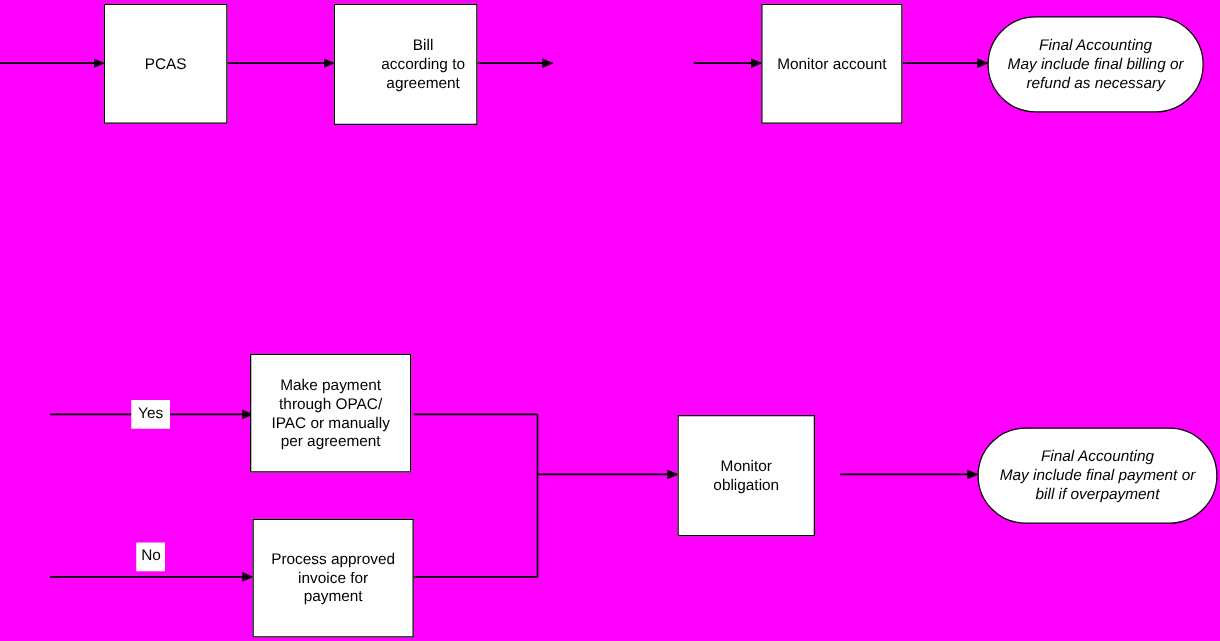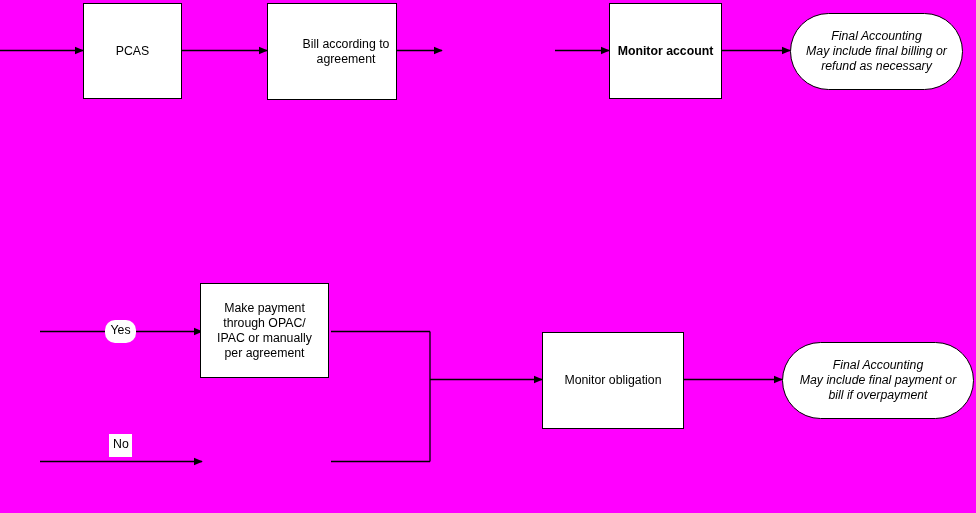--- a/index.html
+++ b/index.html
@@ -89,55 +89,60 @@
     <path d="M430,331.5 L430,461.5" stroke="#000" stroke-width="1.3" fill="none"></path>
     <line x1="430" y1="379.5" x2="542" y2="379.5" stroke="#000" stroke-width="1.3" marker-end="url(#arrow)"></line>
 
     <line x1="672" y1="379.5" x2="782" y2="379.5" stroke="#000" stroke-width="1.3" marker-end="url(#arrow)"></line>
   </svg>
 
   <div class="node" style="left:83px; top:3px; width:99px; height:96px;">
     <span class="txt">PCAS</span>
   </div>
 
-  <div class="node" style="left:267px; top:3px; width:130px; height:97px;padding-left:28px;">
+  <div class="node" style="left:267px; top:3px; width:115px; height:97px;padding-left:28px;">
     <span class="txt">Bill according to
 agreement</span>
   </div>
 
 
-  <div class="node" style="left:609px; top:3px; width:113px; height:96px;font-weight:bold;">
+  <div class="node" style="left:609px; top:3px; width:113px; height:96px;">
     <span class="txt">Monitor account</span>
   </div>
 
   <div class="node rounded" style="left:790px; top:13px; width:173px; height:77px;">
     <span class="txt">Final Accounting
 May include final billing or
 refund as necessary</span>
   </div>
 
   <div class="node" style="left:200px; top:283px; width:129px; height:95px;">
     <span class="txt">Make payment
 through OPAC/
 IPAC or manually
 per agreement</span>
   </div>
 
+  <div class="node" style="left:202px; top:415px; width:129px; height:95px;">
+    <span class="txt">Process approved
+invoice for
+payment</span>
+  </div>
 
-  <div class="node" style="left:542px; top:332px; width:142px; height:97px;">
+  <div class="node" style="left:542px; top:332px; width:110px; height:97px;">
     <span class="txt">Monitor obligation</span>
   </div>
 
   <div class="node rounded" style="left:782px; top:342px; width:192px; height:77px;">
     <span class="txt">Final Accounting
 May include final payment or
 bill if overpayment</span>
   </div>
 
-  <div class="edge-label" style="left:105px; top:320px; width:31px; height:23px;border-radius:10px;">
+  <div class="edge-label" style="left:105px; top:320px; width:31px; height:23px;">
     <span>Yes</span>
   </div>
 
   <div class="edge-label" style="left:109px; top:434px; width:23px; height:23px;">
     <span>No</span>
   </div>
 
 </div>
 
 </body></html>

